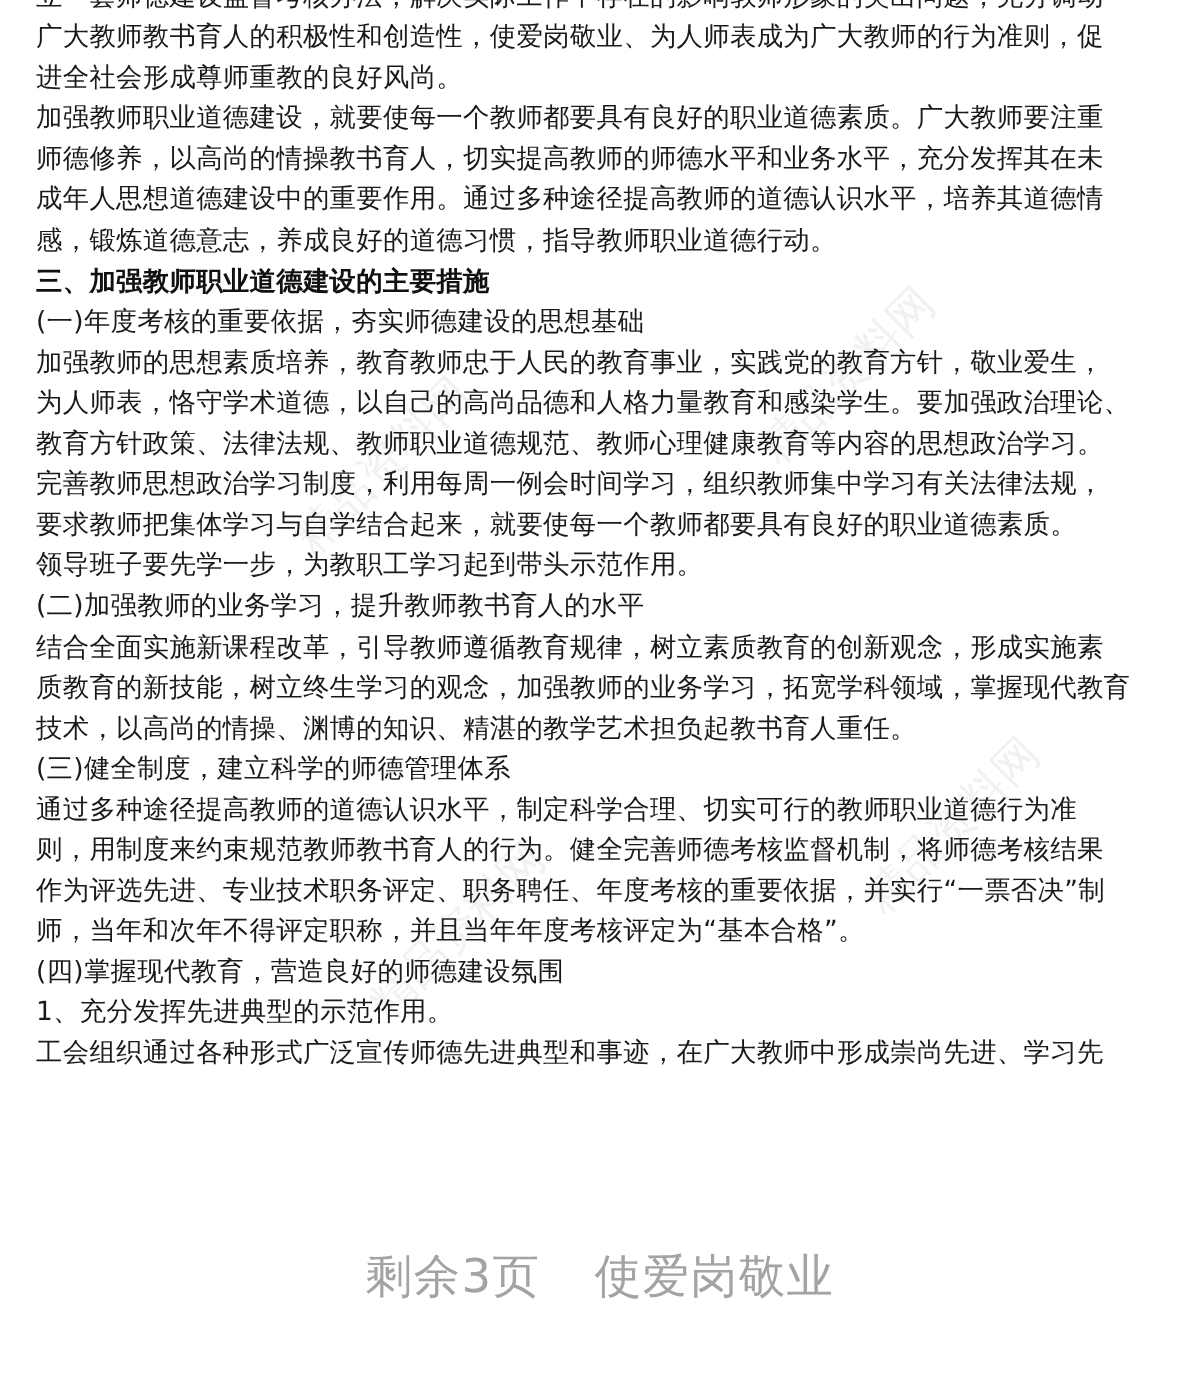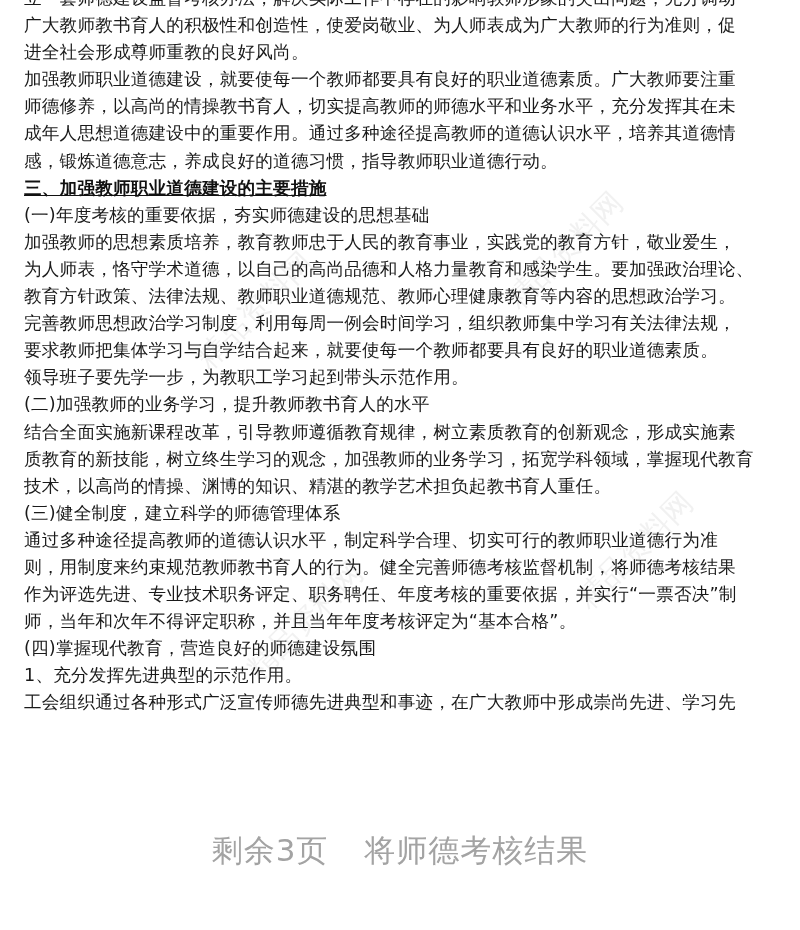--- a/index.html
+++ b/index.html
@@ -1,20 +1,20 @@
 <!DOCTYPE html>
 <html><head>
 <meta charset="utf-8">
 <style>
   html, body { margin: 0; padding: 0; background: #ffffff; }
   body { width: 800px; height: 930px; overflow: hidden; position: relative; font-family: "DejaVu Sans", "Liberation Sans", sans-serif; }
   .page { position: absolute; left: 0; top: 0; width: 800px; height: 930px; overflow: hidden; }
   .doc { position: absolute; left: 24px; top: -15px; width: 760px; }
   .line { font-size: 17.6px; line-height: 27.1px; height: 27.1px; color: #1a1a1a; white-space: nowrap; letter-spacing: 0.2px; }
-  .line.heading { font-weight: bold; color: #111; text-decoration: underline; }
+  .line.heading { font-weight: bold; color: #111; }
   .watermark { position: absolute; color: rgba(170,170,170,0.16); font-size: 30px; transform: rotate(-45deg); white-space: nowrap; pointer-events: none; }
   .remaining { position: absolute; left: 0; width: 800px; top: 830px; text-align: center; font-size: 31px; color: #a3a3a3; letter-spacing: 1px; }
   .remaining span { display: inline-block; }
   .remaining .gap { width: 36px; }
 </style>
 </head>
 <body>
 
 <div class="page">
   <div class="watermark" style="left:490px; top:230px;">精品资料网</div>
@@ -46,15 +46,15 @@
       <div class="line">通过多种途径提高教师的道德认识水平，制定科学合理、切实可行的教师职业道德行为准</div>
       <div class="line">则，用制度来约束规范教师教书育人的行为。健全完善师德考核监督机制，将师德考核结果</div>
       <div class="line">作为评选先进、专业技术职务评定、职务聘任、年度考核的重要依据，并实行“一票否决”制</div>
       <div class="line">师，当年和次年不得评定职称，并且当年年度考核评定为“基本合格”。</div>
       <div class="line">(四)掌握现代教育，营造良好的师德建设氛围</div>
       <div class="line">1、充分发挥先进典型的示范作用。</div>
       <div class="line">工会组织通过各种形式广泛宣传师德先进典型和事迹，在广大教师中形成崇尚先进、学习先</div>
     </div>
 
   <div class="remaining">
-    <span>剩余3页</span><span class="gap"></span><span>将师德考核结果</span>
+    <span>剩余3页</span><span class="gap"></span><span>使爱岗敬业</span>
   </div>
 </div>
 
 </body></html>

